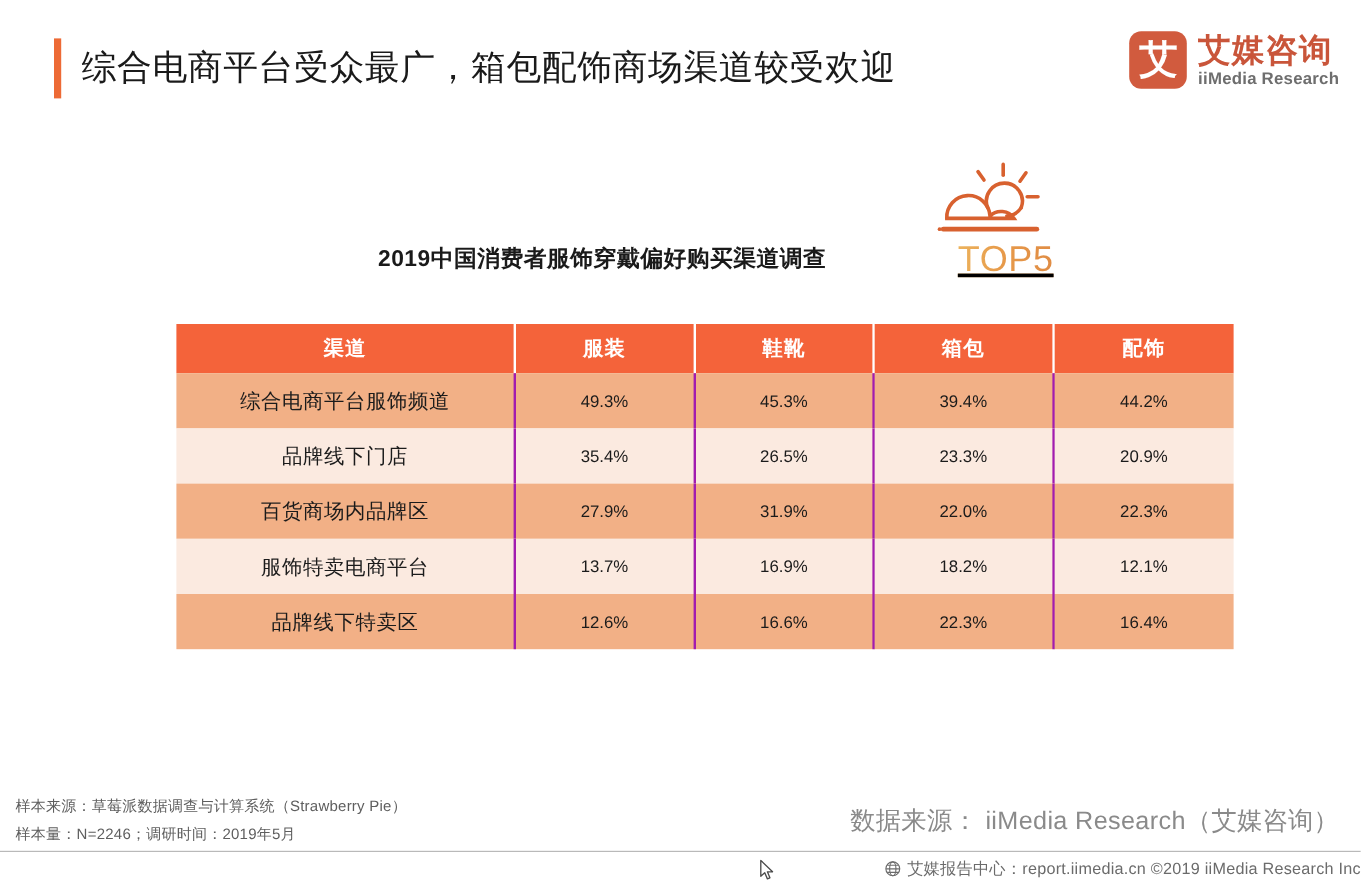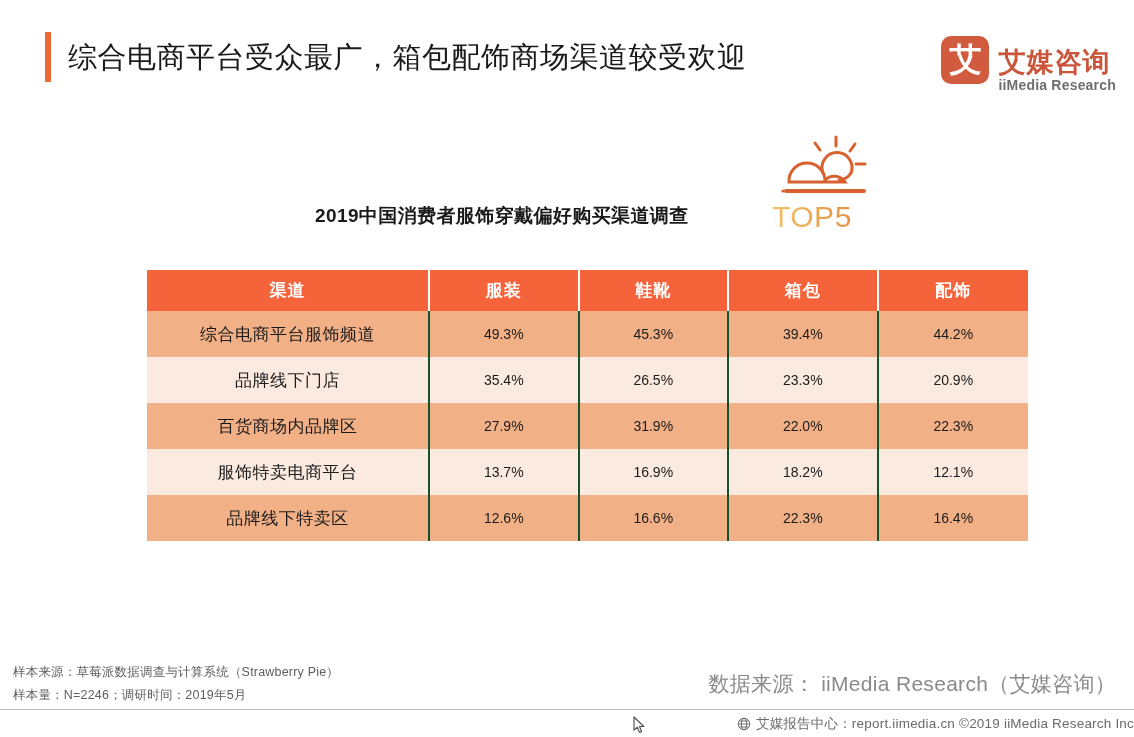--- a/index.html
+++ b/index.html
@@ -57,21 +57,21 @@
     border-radius: 10px;
     display: flex;
     align-items: center;
     justify-content: center;
     color: #ffffff;
     font-size: 32px;
     line-height: 1;
     font-weight: bold;
     padding-bottom: 2px;
   }
-  .brand-text { display: flex; flex-direction: column; justify-content: center; margin-top: 21px; }
+  .brand-text { display: flex; flex-direction: column; justify-content: center; }
   .brand-cn {
     font-size: 27px;
     color: #C9553A;
     font-weight: bold;
     letter-spacing: 1px;
     line-height: 30px;
   }
   .brand-en {
     font-size: 14px;
     color: #6e6e6e;
@@ -88,21 +88,22 @@
     font-weight: bold;
     color: #1a1a1a;
     letter-spacing: 0.4px;
     white-space: nowrap;
   }
 
   .top-badge {
     position: absolute;
     left: 772px; top: 132px;
     width: 106px;
-    text-align: left;
+    text-align: right;
+    text-decoration: underline;
   }
   .top-badge svg { display: block; margin: 0 auto; }
   .top-badge-label {
     margin-top: 2px;
     font-size: 30px;
     font-weight: normal;
     letter-spacing: 0.5px;
     background: linear-gradient(90deg, #EFC46A 0%, #E79A4A 60%, #E08C44 100%);
     -webkit-background-clip: text;
     background-clip: text;
@@ -119,21 +120,21 @@
     border-spacing: 0;
     table-layout: fixed;
     padding-left: 20px;
   }
   .data-table th, .data-table td {
     text-align: center;
     vertical-align: middle;
     height: 46px;
     font-size: 17px;
     color: #1b1b1b;
-    border-right: 2px solid #14532d;
+    border-right: 2px solid #a21caf;
   }
   .data-table th:last-child, .data-table td:last-child { border-right: none; }
   .data-table thead th {
     height: 41px;
     background: #F4633A;
     color: #ffffff;
     font-size: 17px;
     font-weight: bold;
     letter-spacing: 1px;
     border-right: 2px solid #ffffff;

